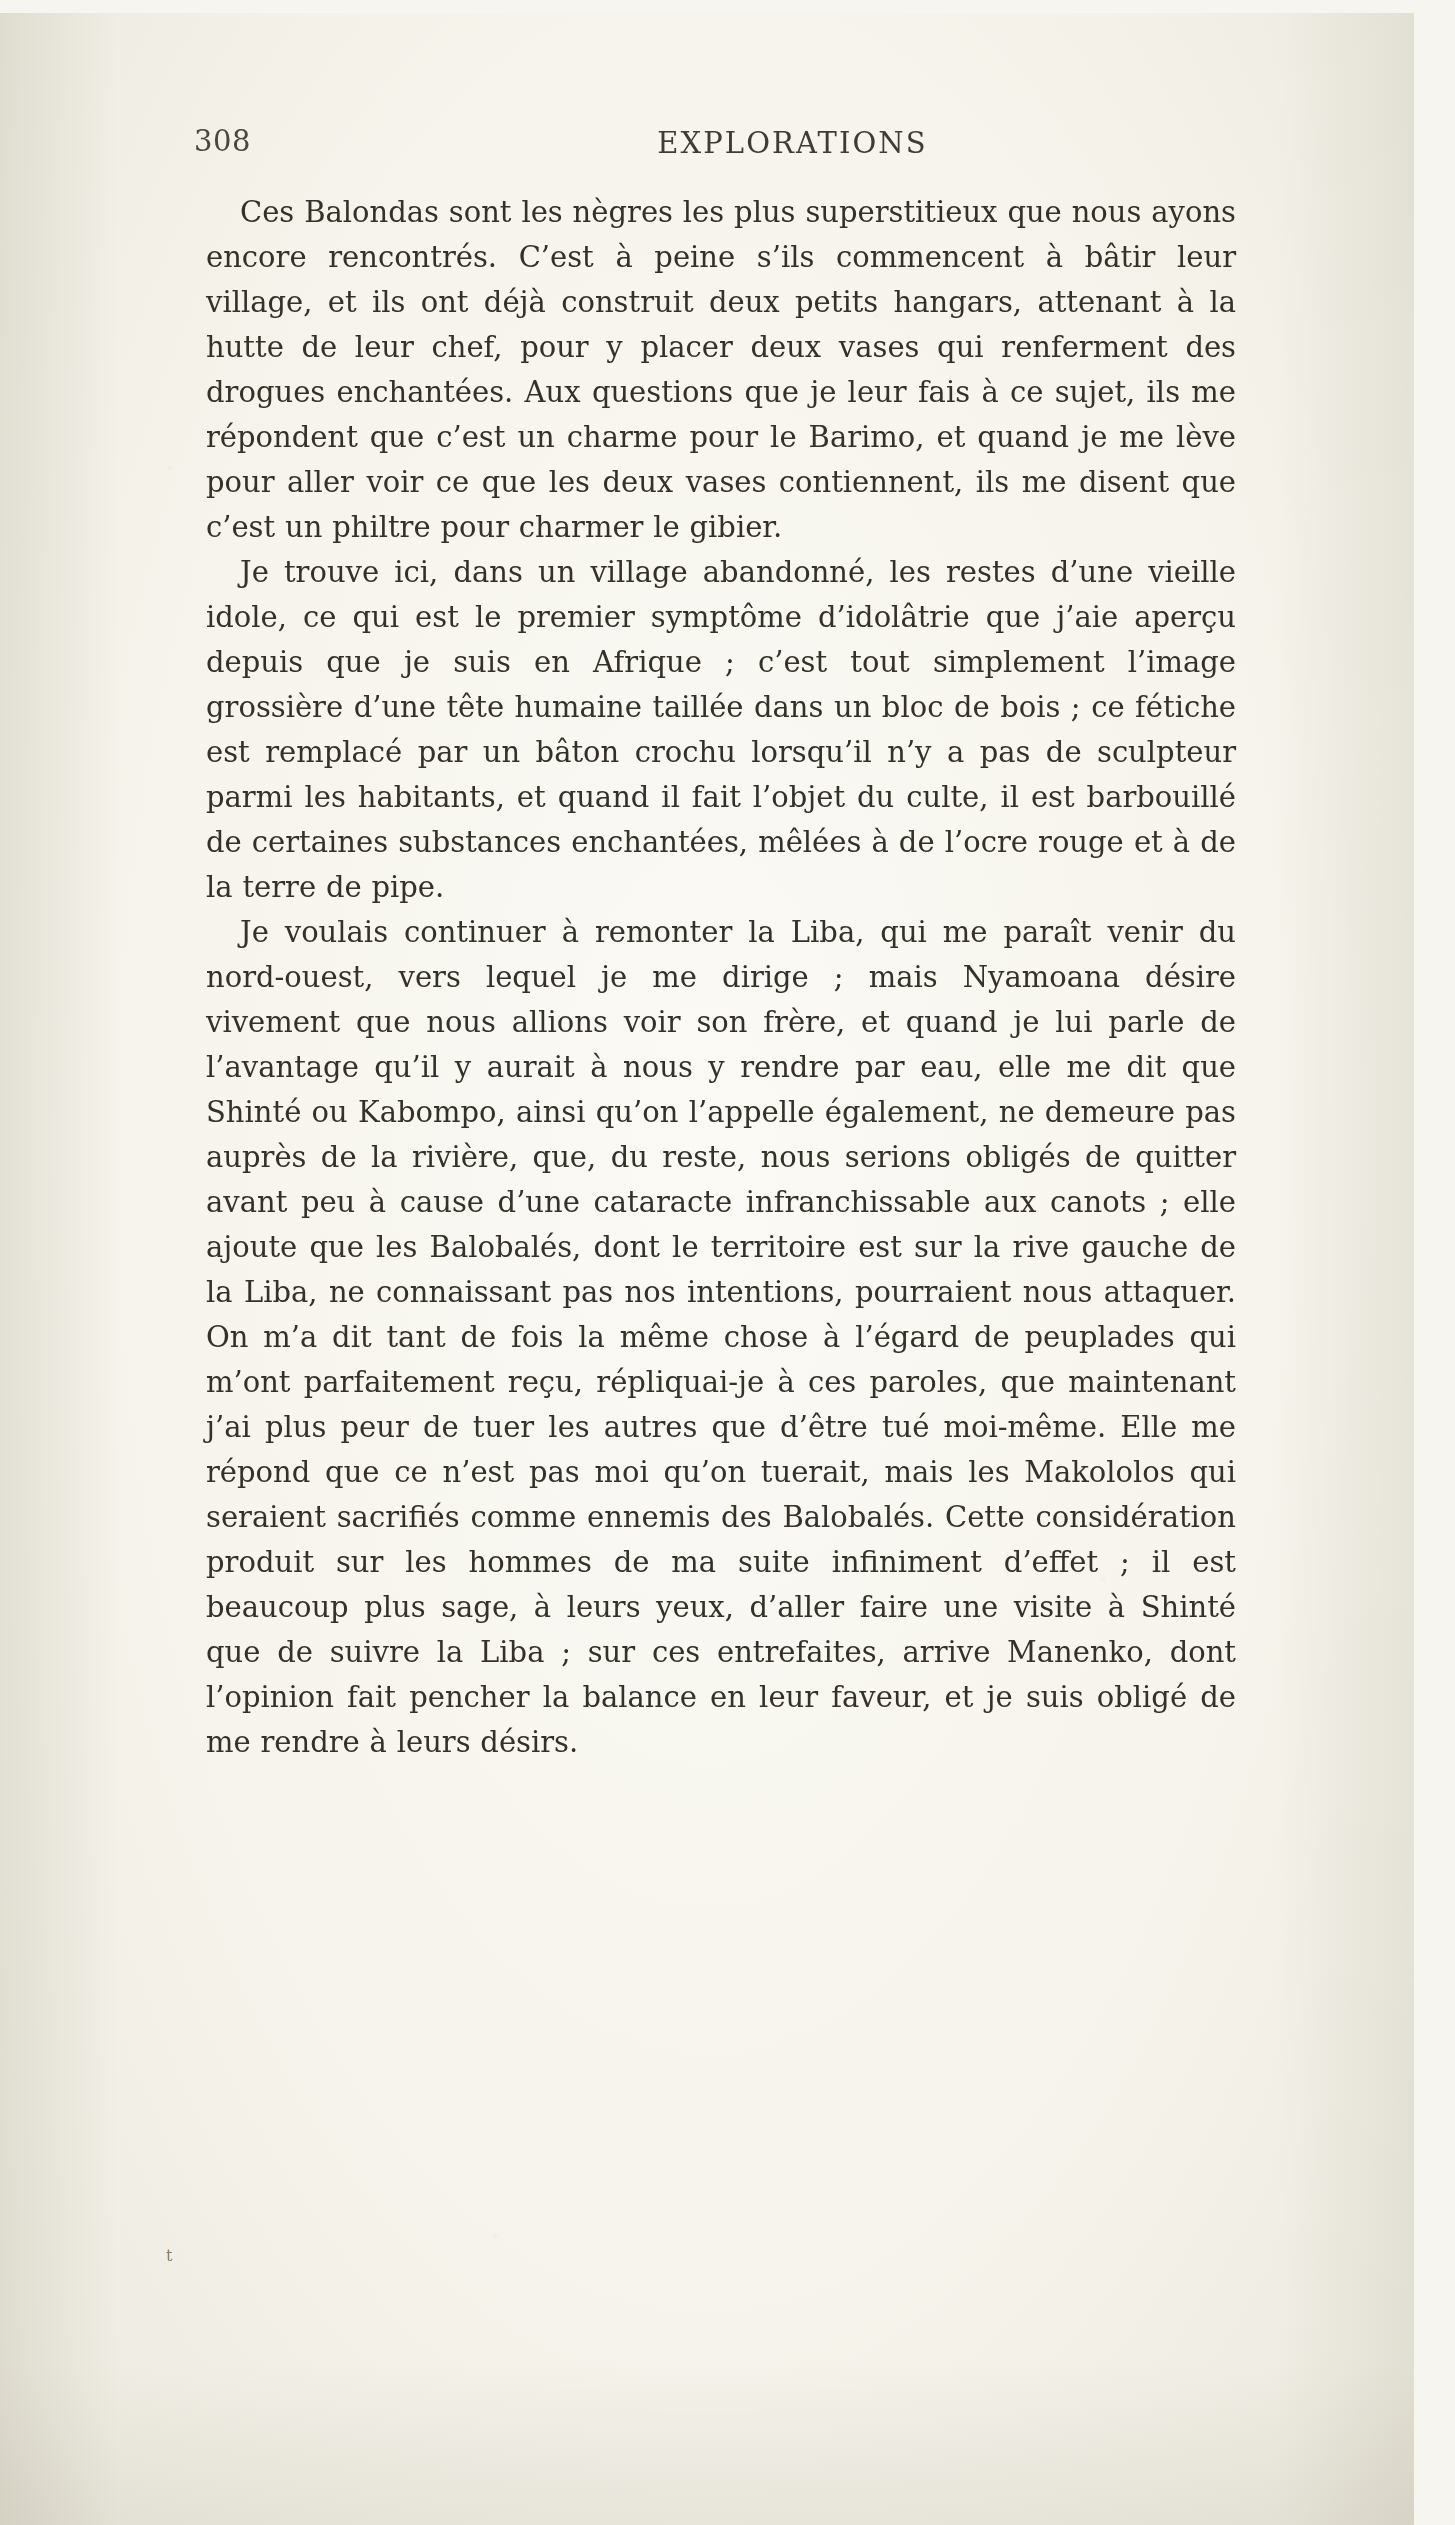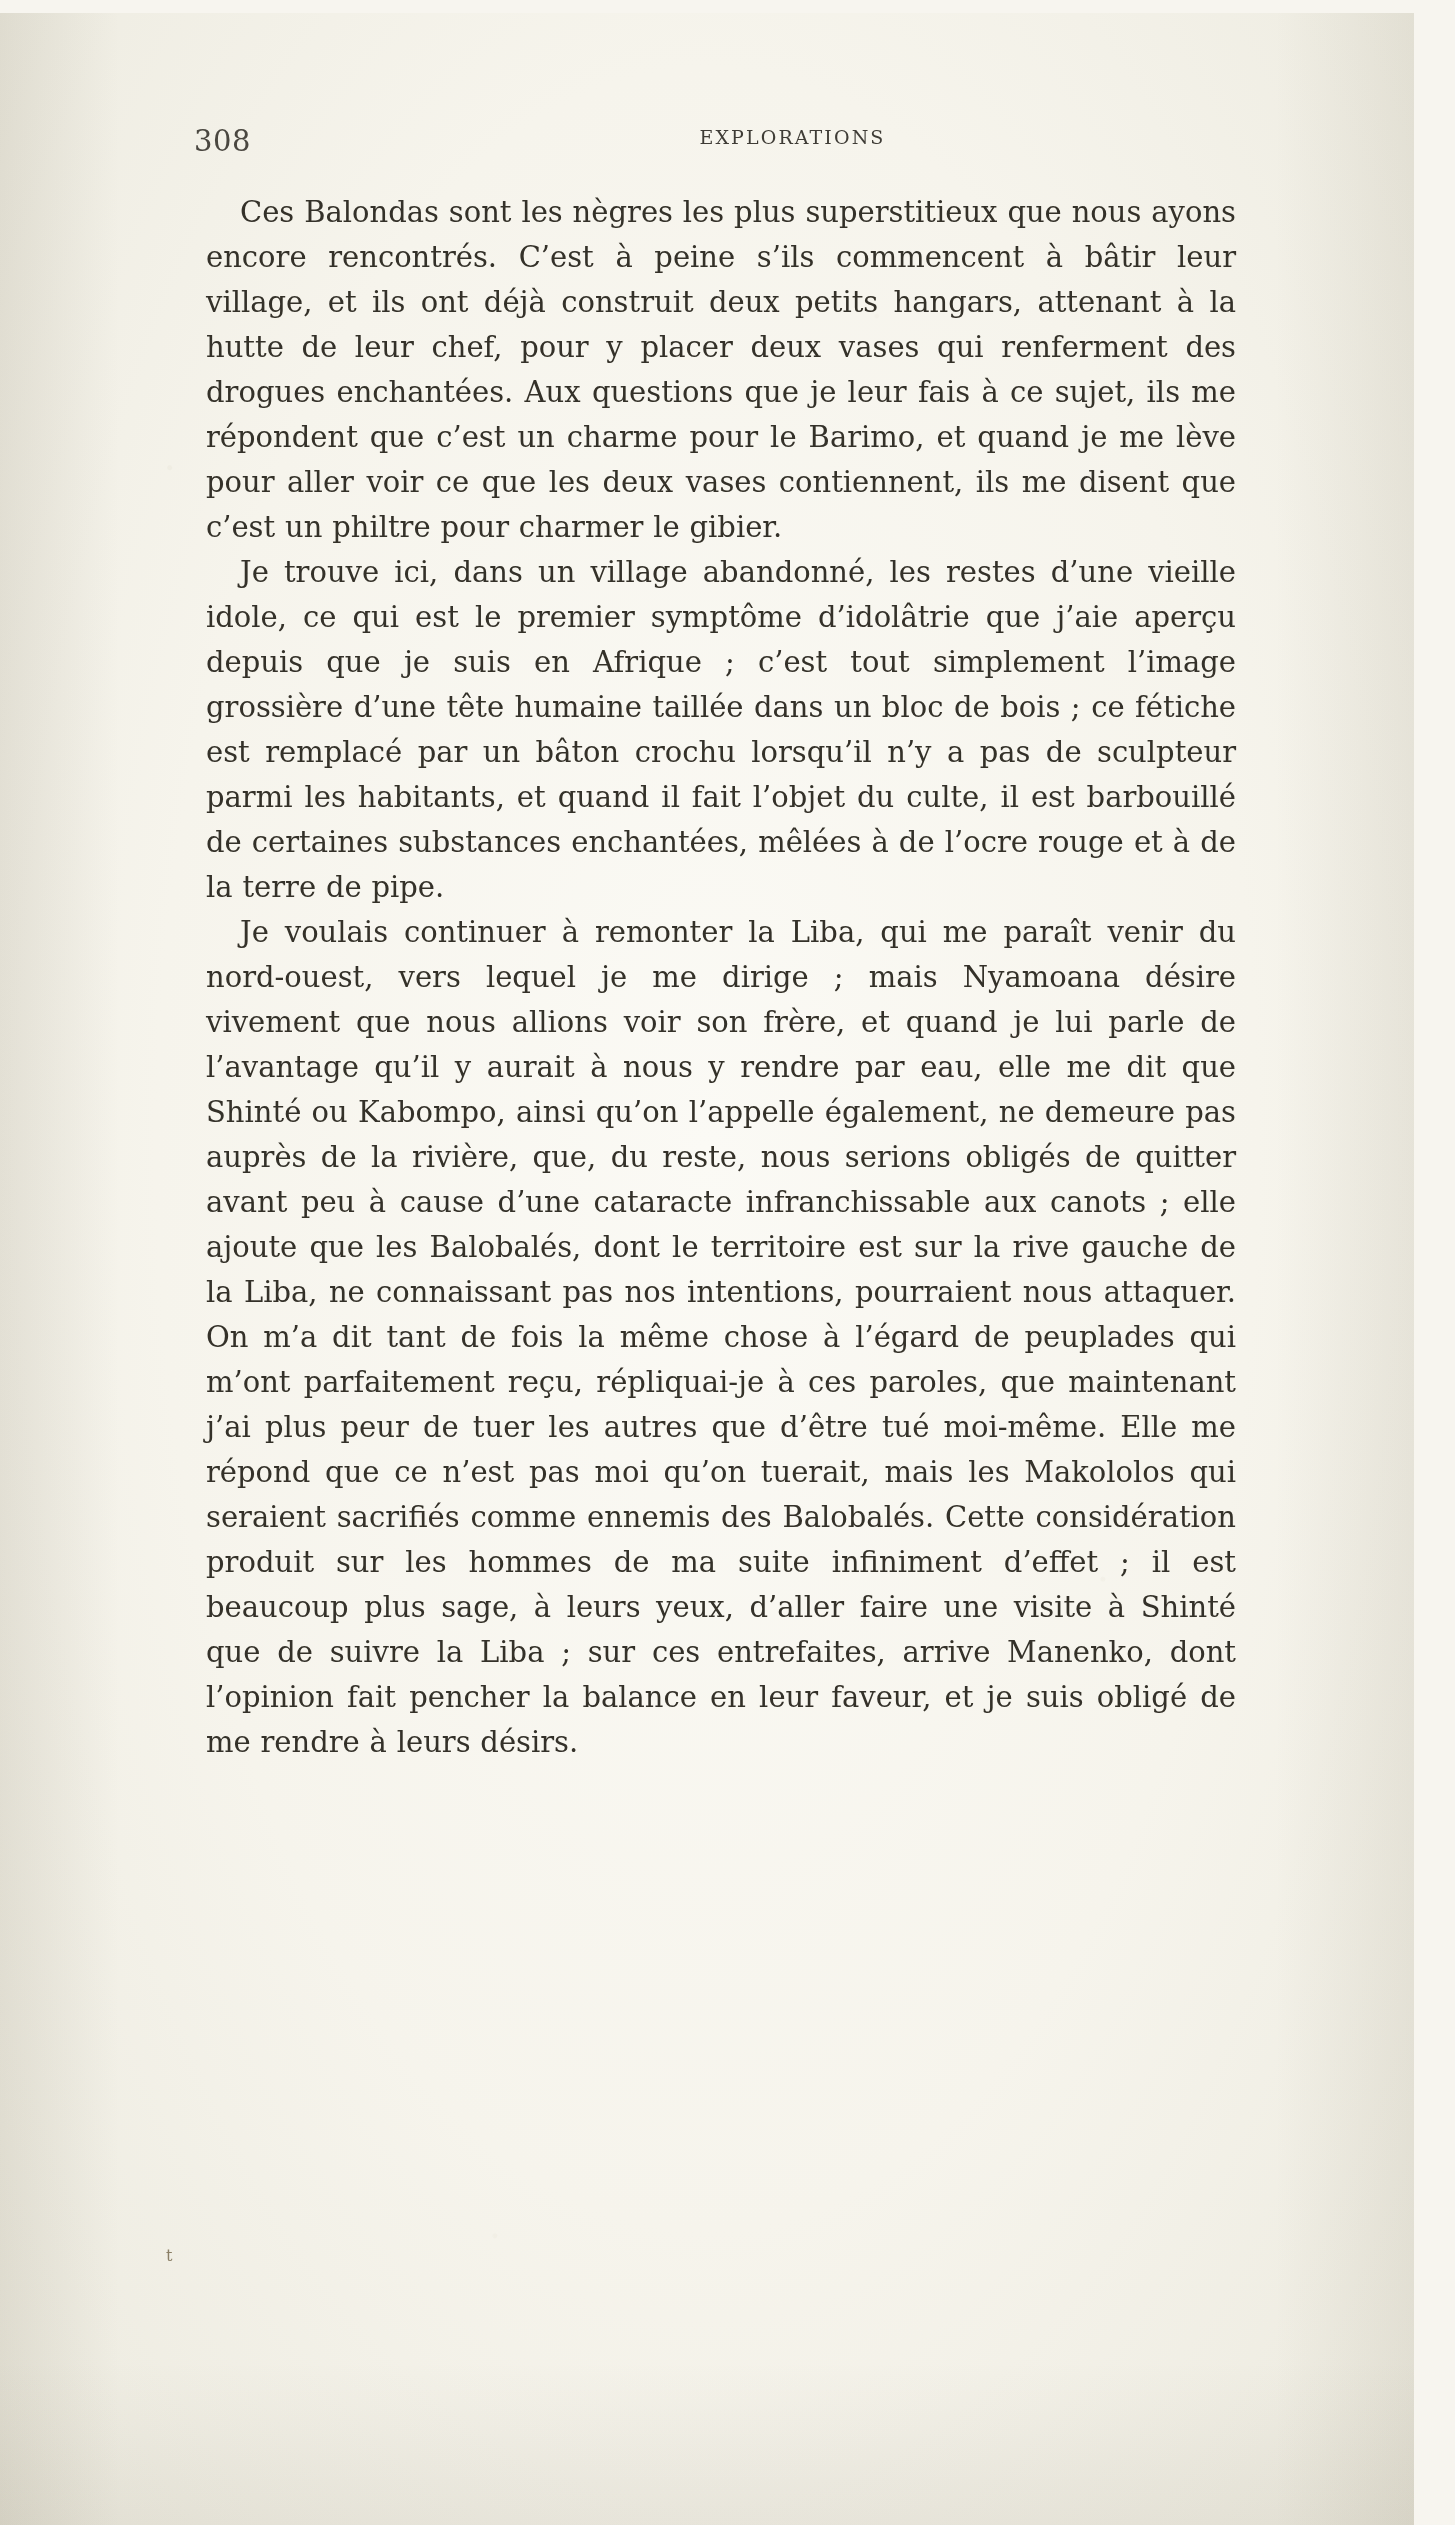--- a/index.html
+++ b/index.html
@@ -50,21 +50,21 @@
     font-size: 29px;
     color: #4a4740;
     letter-spacing: 0.5px;
   }
   .running-head {
     position: absolute;
     left: 0;
     right: 0;
     top: 6px;
     text-align: center;
-    font-size: 19px;
+    font-size: 29px;
     letter-spacing: 2.1px;
     color: #3f3c36;
     padding-left: 73px;
   }
   .body-text {
     font-size: 29px;
     line-height: 45px;
     color: #343129;
     text-align: justify;
     text-justify: inter-word;

